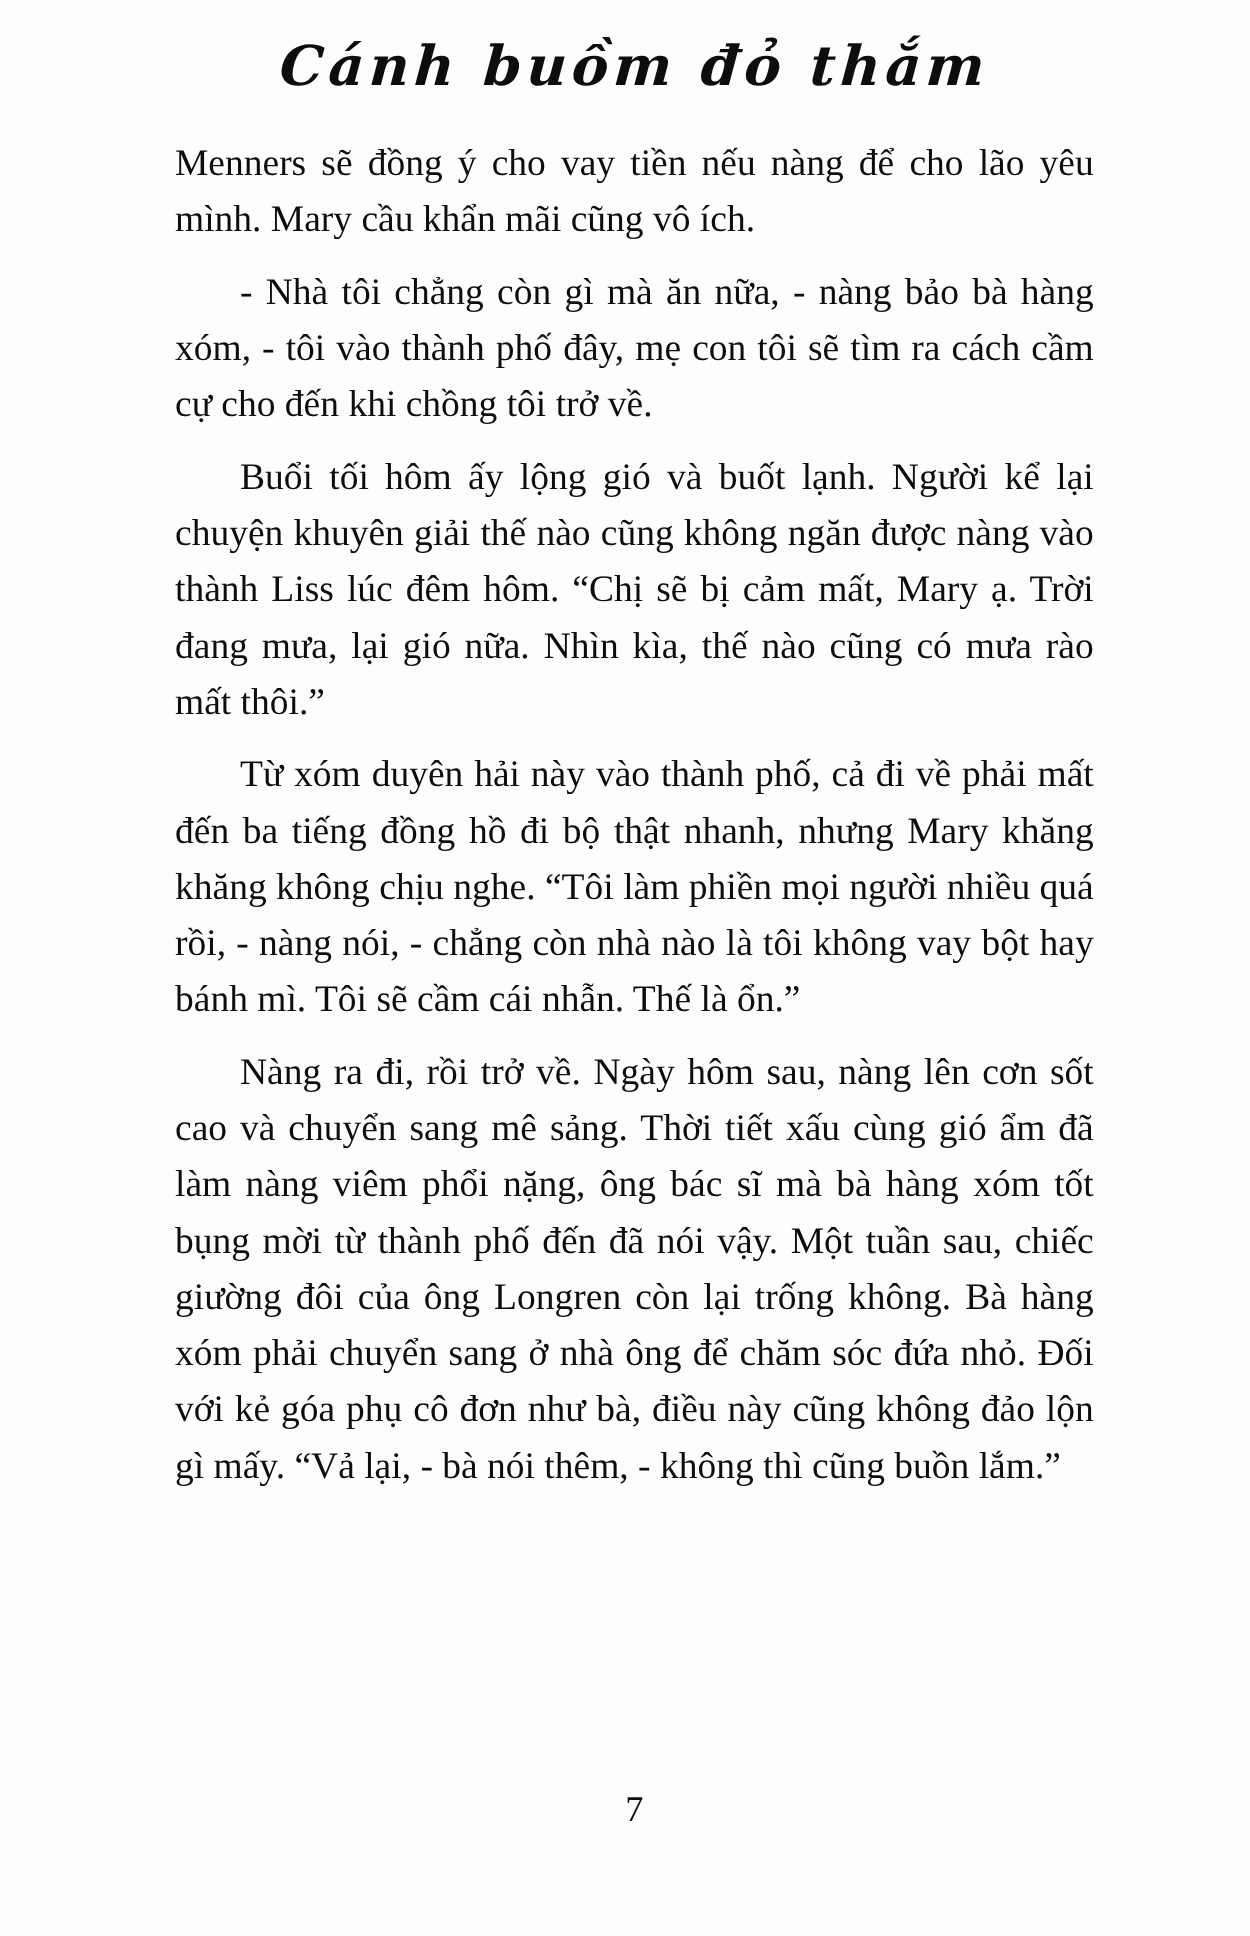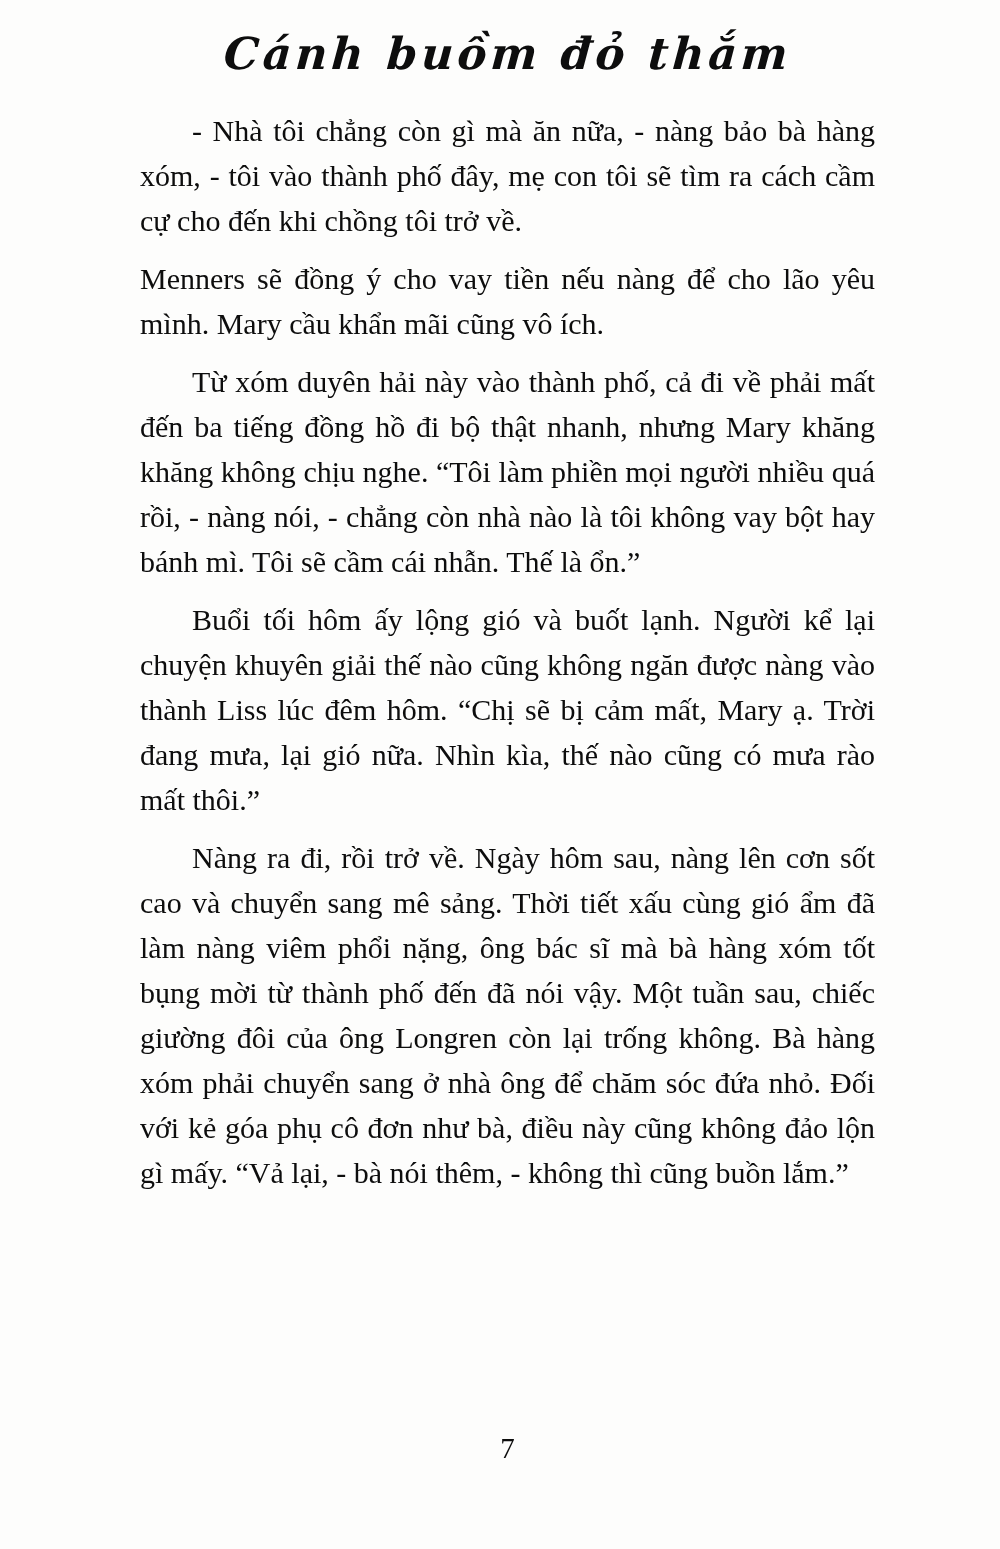--- a/index.html
+++ b/index.html
@@ -63,24 +63,24 @@
 </head>
 <body>
 
 <div class="page">
 
   <div class="page-header">
     <span class="title-script">Cánh buồm đỏ thắm</span>
   </div>
 
   <div class="page-body">
+    <p class="para no-indent">Menners sẽ đồng ý cho vay tiền nếu nàng để cho lão yêu mình. Mary cầu khẩn mãi cũng vô ích.</p>
     <p class="para">- Nhà tôi chẳng còn gì mà ăn nữa, - nàng bảo bà hàng xóm, - tôi vào thành phố đây, mẹ con tôi sẽ tìm ra cách cầm cự cho đến khi chồng tôi trở về.</p>
-    <p class="para no-indent">Menners sẽ đồng ý cho vay tiền nếu nàng để cho lão yêu mình. Mary cầu khẩn mãi cũng vô ích.</p>
+    <p class="para">Buổi tối hôm ấy lộng gió và buốt lạnh. Người kể lại chuyện khuyên giải thế nào cũng không ngăn được nàng vào thành Liss lúc đêm hôm. “Chị sẽ bị cảm mất, Mary ạ. Trời đang mưa, lại gió nữa. Nhìn kìa, thế nào cũng có mưa rào mất thôi.”</p>
     <p class="para">Từ xóm duyên hải này vào thành phố, cả đi về phải mất đến ba tiếng đồng hồ đi bộ thật nhanh, nhưng Mary khăng khăng không chịu nghe. “Tôi làm phiền mọi người nhiều quá rồi, - nàng nói, - chẳng còn nhà nào là tôi không vay bột hay bánh mì. Tôi sẽ cầm cái nhẫn. Thế là ổn.”</p>
-    <p class="para">Buổi tối hôm ấy lộng gió và buốt lạnh. Người kể lại chuyện khuyên giải thế nào cũng không ngăn được nàng vào thành Liss lúc đêm hôm. “Chị sẽ bị cảm mất, Mary ạ. Trời đang mưa, lại gió nữa. Nhìn kìa, thế nào cũng có mưa rào mất thôi.”</p>
     <p class="para">Nàng ra đi, rồi trở về. Ngày hôm sau, nàng lên cơn sốt cao và chuyển sang mê sảng. Thời tiết xấu cùng gió ẩm đã làm nàng viêm phổi nặng, ông bác sĩ mà bà hàng xóm tốt bụng mời từ thành phố đến đã nói vậy. Một tuần sau, chiếc giường đôi của ông Longren còn lại trống không. Bà hàng xóm phải chuyển sang ở nhà ông để chăm sóc đứa nhỏ. Đối với kẻ góa phụ cô đơn như bà, điều này cũng không đảo lộn gì mấy. “Vả lại, - bà nói thêm, - không thì cũng buồn lắm.”</p>
   </div>
 
   <div class="page-footer">
     <span>7</span>
   </div>
 
 </div>
 
 </body></html>

